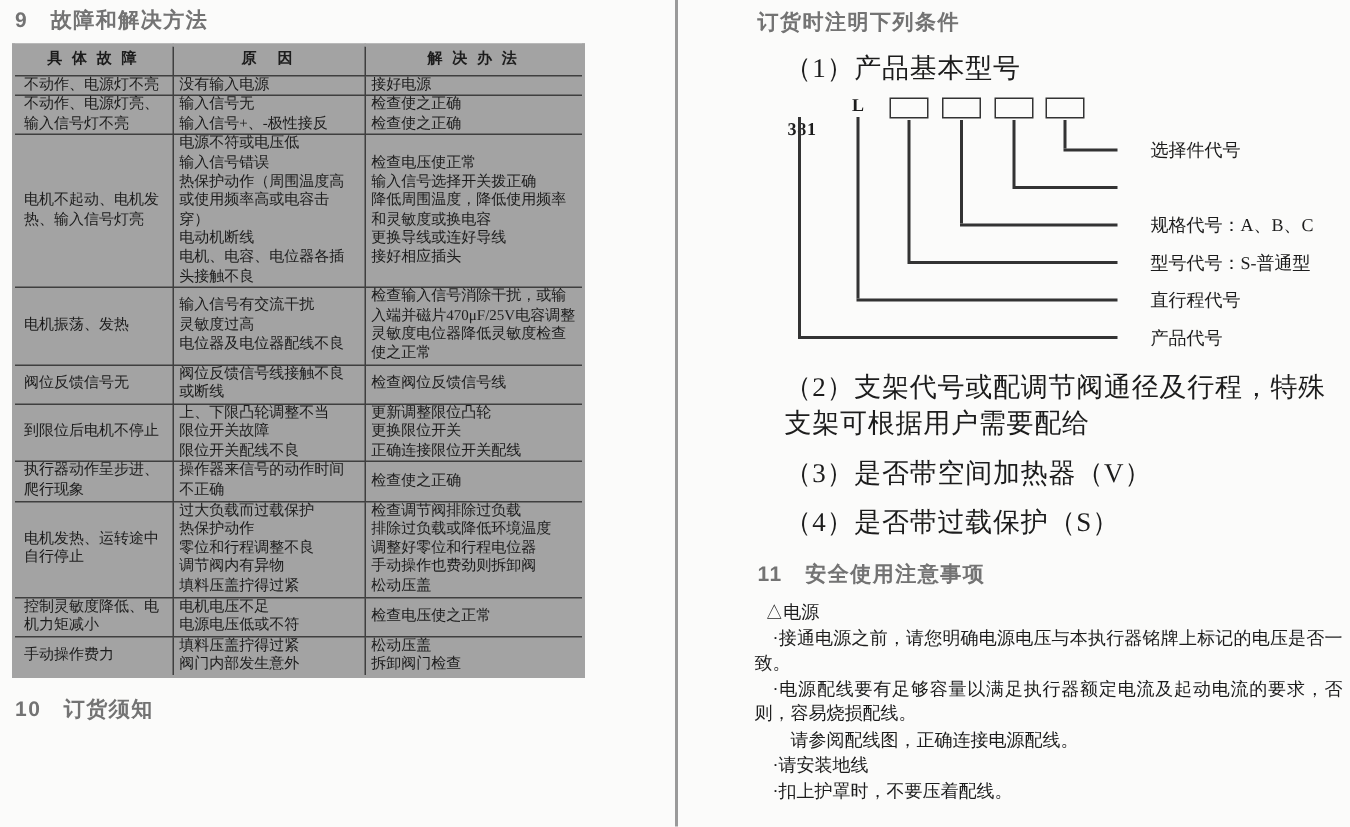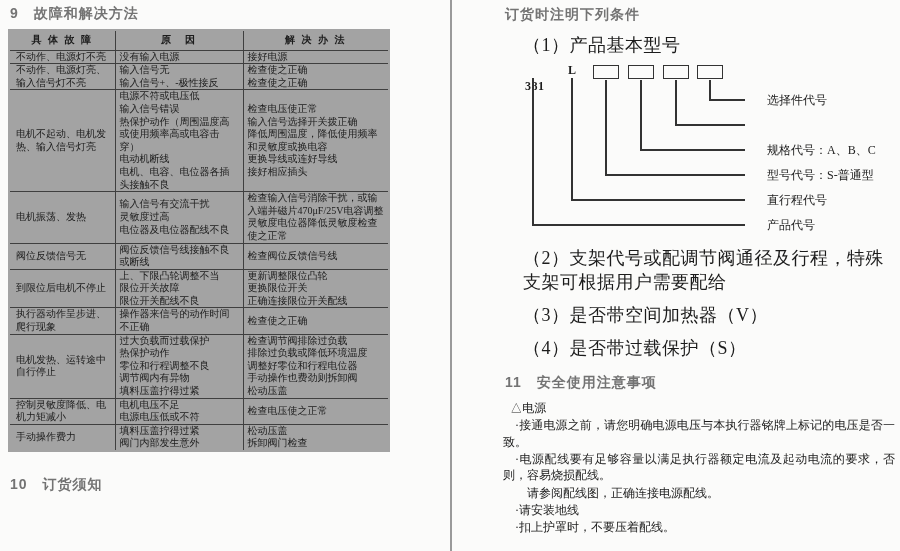--- a/index.html
+++ b/index.html
@@ -30,21 +30,21 @@
   .fault-table th, .fault-table td {
     border: 1px solid #3f3f3f;
     font-size: 10px; line-height: 1.26;
     vertical-align: middle; padding: 0 4px;
   }
   .fault-table th {
     font-weight: bold; text-align: center; padding: 3px 0;
     letter-spacing: 2px;
   }
   .fault-table td.cell-fault { padding-left: 6px; }
-  .sec10-block { margin-top: 24px; }
+  .sec10-block { margin-top: 12px; }
   
   .right-page { position: absolute; left: 503px; top: 4px; width: 392px; }
   .order-item { font-size: 18px; margin: 9px 0 0 20px; letter-spacing: 0.5px; }
   
   .diagram { position: relative; height: 174px; margin-top: 6px; font-size: 12px; }
   .dg-code { position: absolute; top: 0; font-weight: bold; letter-spacing: 0.5px; }
   .dg-381 { left: 22px; margin-top: 16px; }
   .dg-L { left: 65px; }
   .dg-box { position: absolute; top: 2px; width: 26px; height: 14px; border: 1.5px solid #333; }
   .bx1 { left: 90px; } .bx2 { left: 125px; } .bx3 { left: 160px; } .bx4 { left: 194px; }

